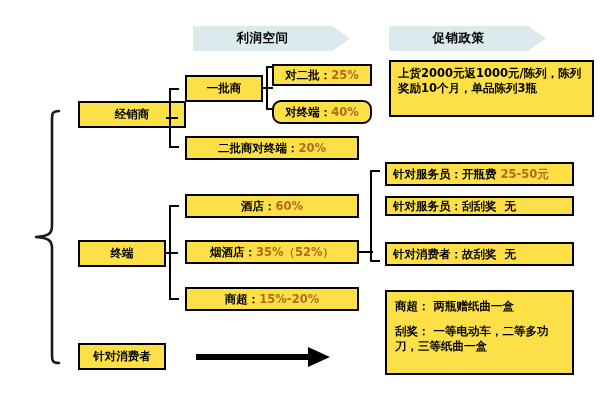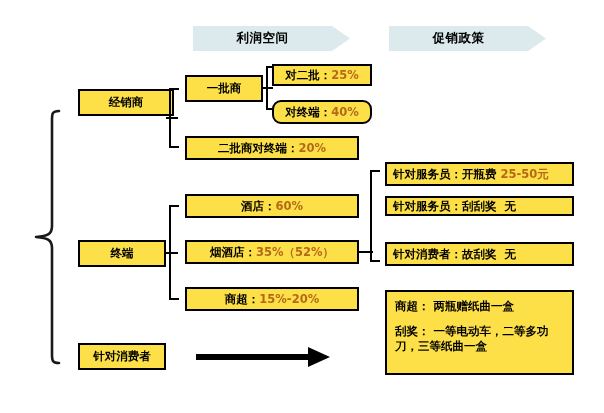--- a/index.html
+++ b/index.html
@@ -102,21 +102,21 @@
   </div>
 
   <div class="banner" style="left:389px; top:26px; width:157px; height:25px;">
     <span class="banner-text">促销政策</span>
   </div>
 
   <svg class="brace-svg" style="left:32px; top:108px;" width="30" height="258" viewBox="0 0 30 258">
     <path d="M27 3 C20 3 20 6 20 12 L20 118 C20 126 16 128 4 129 C16 130 20 132 20 140 L20 246 C20 252 20 255 27 255" fill="none" stroke="#1a1a1a" stroke-width="2.6" stroke-linecap="round" stroke-linejoin="round"></path>
   </svg>
 
-  <div class="box thick" style="left:78px; top:89px; width:96px; height:27px;">
+  <div class="box thick" style="left:78px; top:101px; width:108px; height:27px;">
     <span class="box-text">经销商</span>
   </div>
 
   <div class="box thick" style="left:78px; top:240px; width:88px; height:27px;">
     <span class="box-text">终端</span>
   </div>
 
   <div class="box thick" style="left:78px; top:343px; width:88px; height:27px;">
     <span class="box-text">针对消费者</span>
   </div>
@@ -142,20 +142,23 @@
       <span>对终端：</span><span class="num">40%</span>
     </span>
   </div>
 
   <div class="box thick" style="left:185px; top:136px; width:174px; height:24px;">
     <span class="box-text">
       <span>二批商对终端：</span><span class="num">20%</span>
     </span>
   </div>
 
+  <div class="box thick multiline" style="left:389px; top:60px; width:205px; height:57px; padding:4px 7px; align-items:flex-start;">
+    <span class="box-text">上货2000元返1000元/陈列，陈列奖励10个月，单品陈列3瓶</span>
+  </div>
 
   <div class="hline" style="left:166px; top:252px; width:12px;"></div>
   <div class="bracket" style="left:169px; top:205px; width:10px; height:95px;"></div>
 
   <div class="box thick" style="left:185px; top:194px; width:174px; height:24px;">
     <span class="box-text">
       <span>酒店：</span><span class="num">60%</span>
     </span>
   </div>
 

